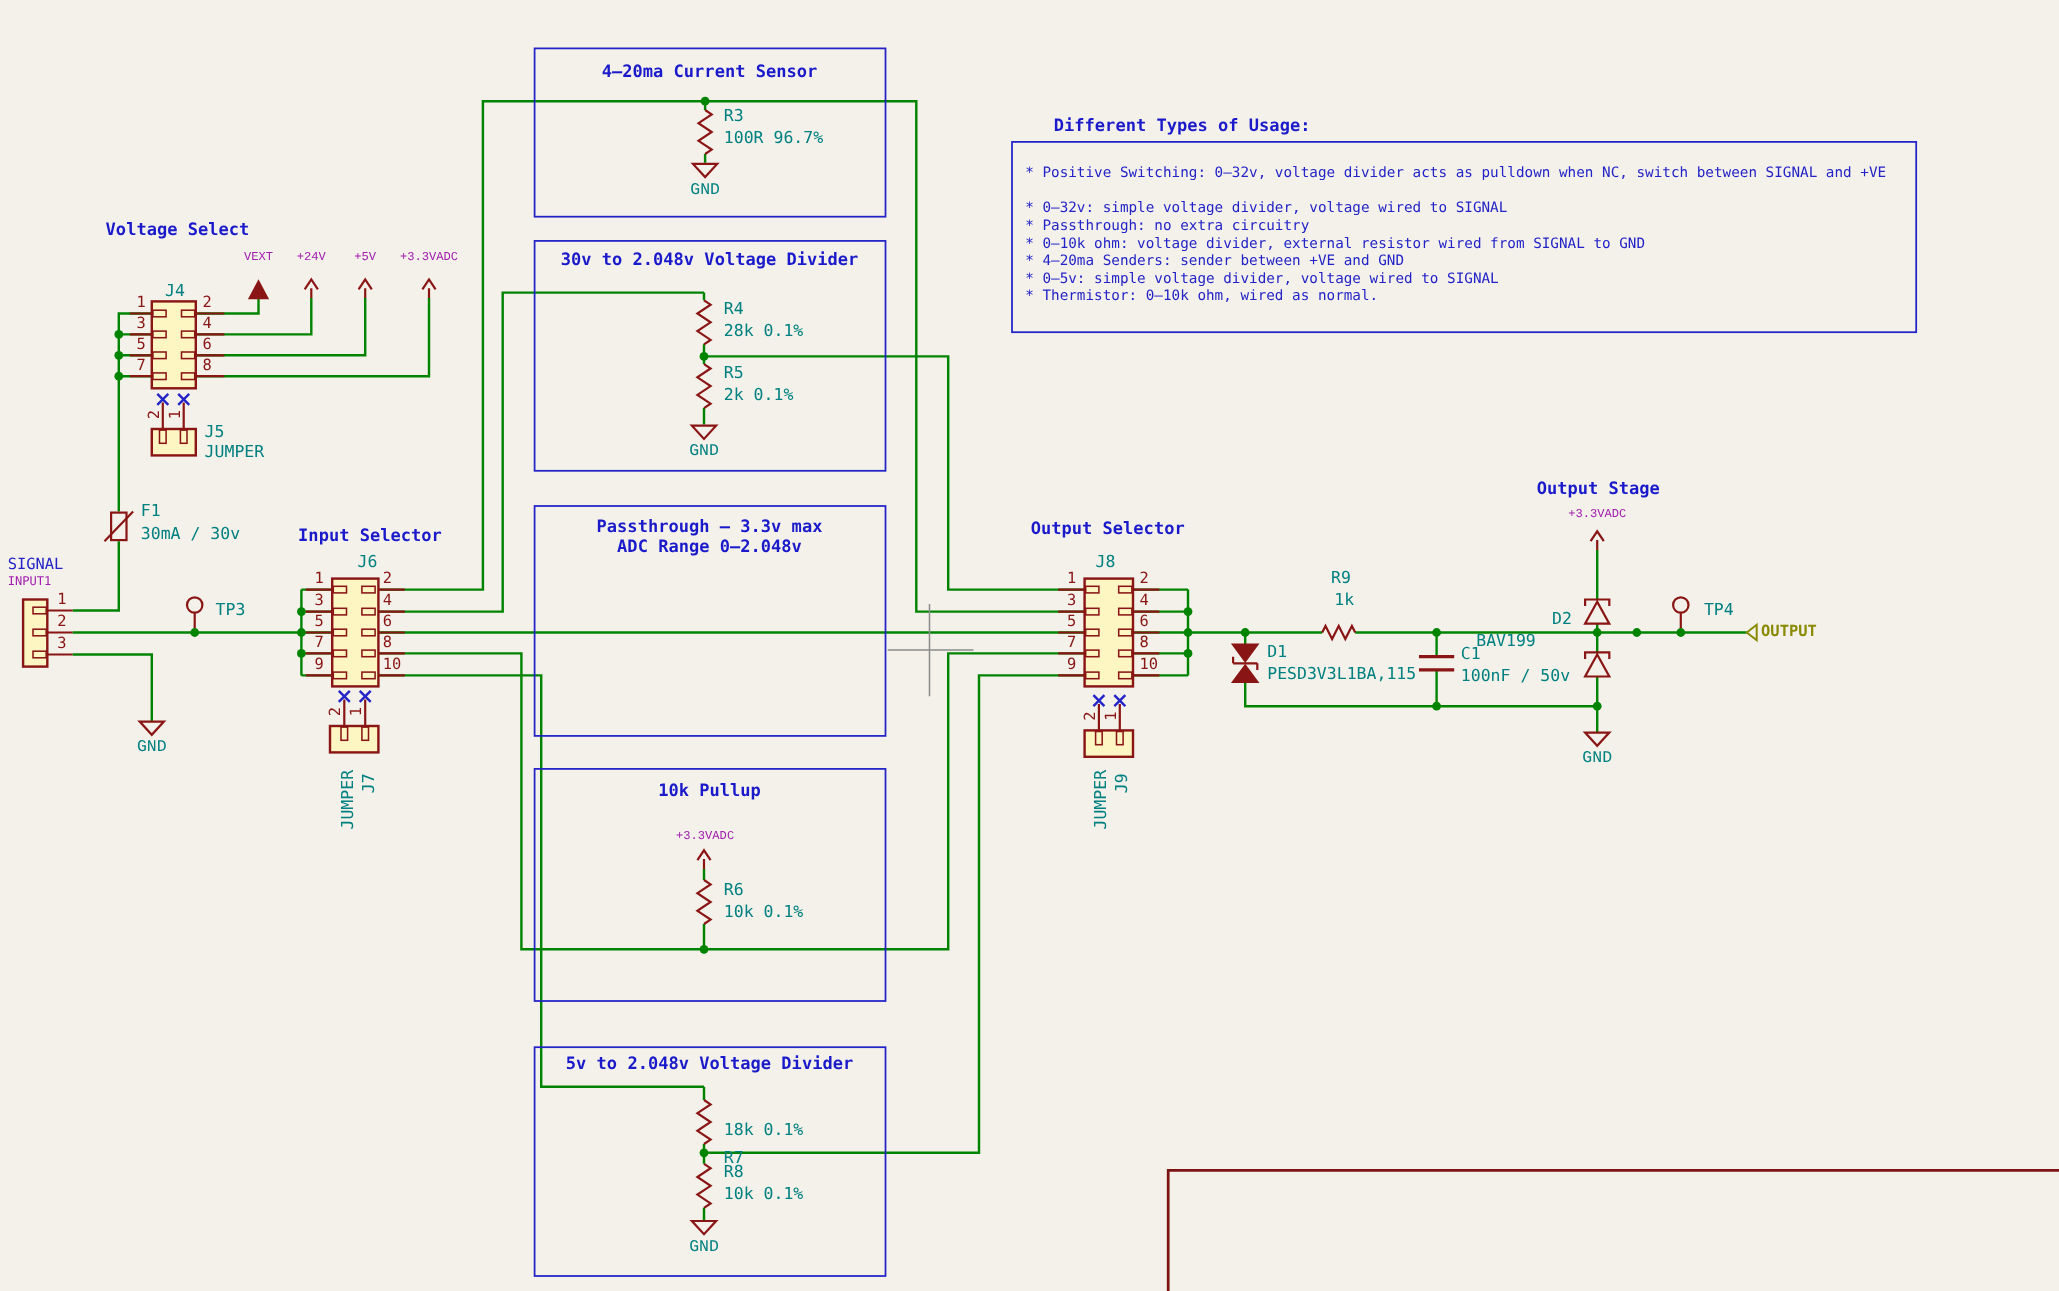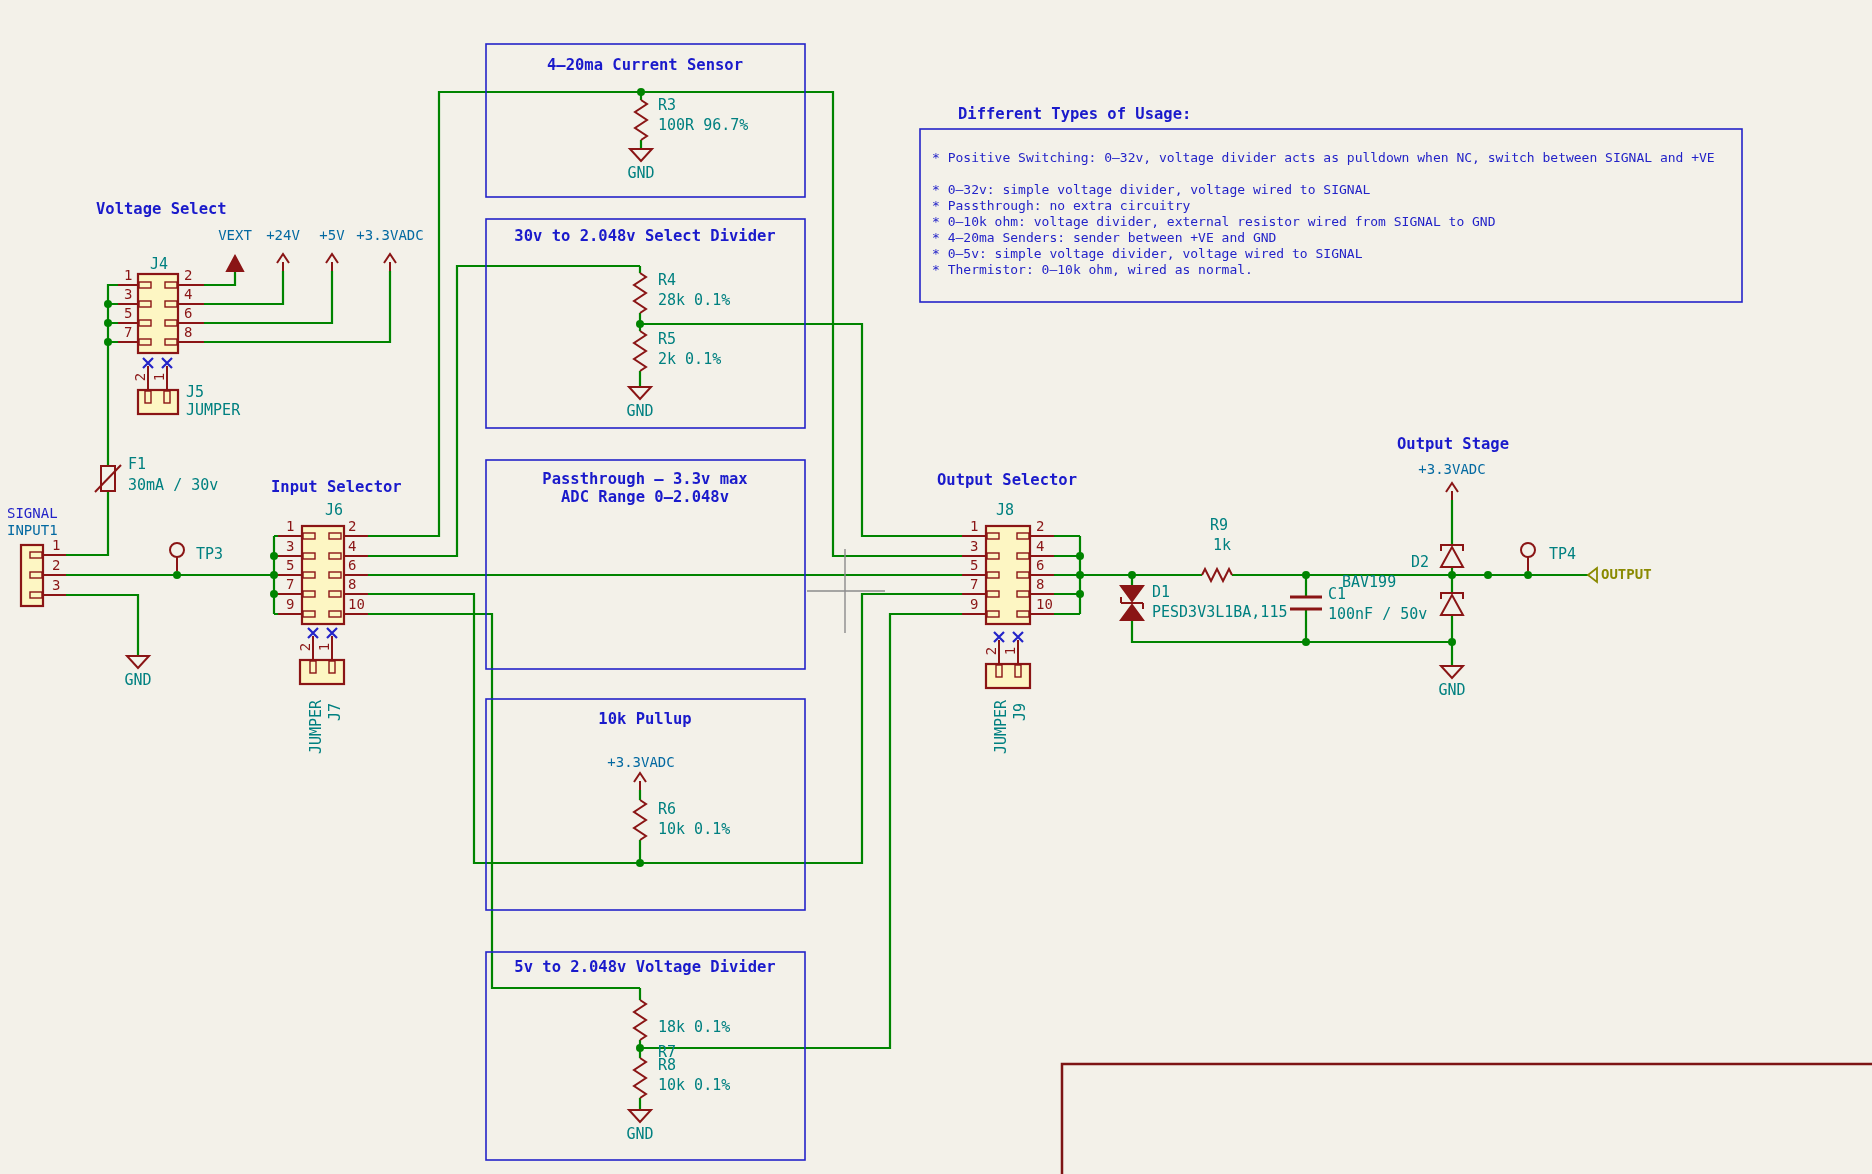--- a/index.html
+++ b/index.html
@@ -1,28 +1,28 @@
 <!DOCTYPE html>
 <html><head>
 <meta charset="utf-8">
 <style>
   html,body{margin:0;padding:0;}
   #canvas{position:relative;width:1872px;height:1174px;background:#F3F1E9;overflow:hidden;
           font-family:"DejaVu Sans Mono",monospace;}
   #schematic-svg{position:absolute;left:0;top:0;}
   .t{position:absolute;white-space:pre;line-height:1.1;}
   .teal{color:#008080;font-size:15px;}
-  .teal14{color:#0369a1;font-size:14px;}
+  .teal14{color:#a21caf;font-size:11px;}
   .title{color:#1A1ACB;font-weight:bold;font-size:15.5px;}
   .boxtitle{color:#1A1ACB;font-weight:bold;font-size:15.5px;transform:translateX(-50%);}
   .note{color:#2323C8;font-size:13px;}
   .blue14{color:#2323C8;font-size:14px;}
   .pin{color:#8A1515;font-size:14px;}
   .olive{color:#8A8A00;font-size:14px;font-weight:bold;}
-  .ctr{transform:translateX(-50%);}
+  .ctr{transform:translateX(-50%);font-family:Liberation Mono, monospace;}
   .rot{transform:translate(-50%,-50%) rotate(-90deg);transform-origin:center;}
 </style>
 </head>
 <body>
 
 <div id="canvas">
 
 <svg id="schematic-svg" width="1872" height="1174" viewBox="0 0 1872 1174">
 
   <g stroke="#008400" stroke-width="2.2" fill="none">
@@ -267,21 +267,21 @@
 <span class="t pin rot" style="left:306px;top:647px">2</span>
 <span class="t pin rot" style="left:325px;top:647px">1</span>
 <span class="t teal rot" style="left:316px;top:727px">JUMPER</span>
 <span class="t teal rot" style="left:335px;top:712px">J7</span>
 
 <span class="t boxtitle" style="left:645px;top:57px">4–20ma Current Sensor</span>
 <span class="t teal" style="left:658px;top:97px">R3</span>
 <span class="t teal" style="left:658px;top:117px">100R 96.7%</span>
 <span class="t teal ctr" style="left:641px;top:165px">GND</span>
 
-<span class="t boxtitle" style="left:645px;top:228px">30v to 2.048v Select Divider</span>
+<span class="t boxtitle" style="left:645px;top:228px">30v to 2.048v Voltage Divider</span>
 <span class="t teal" style="left:658px;top:272px">R4</span>
 <span class="t teal" style="left:658px;top:292px">28k 0.1%</span>
 <span class="t teal" style="left:658px;top:331px">R5</span>
 <span class="t teal" style="left:658px;top:351px">2k 0.1%</span>
 <span class="t teal ctr" style="left:640px;top:403px">GND</span>
 
 <span class="t boxtitle" style="left:645px;top:471px">Passthrough — 3.3v max</span>
 <span class="t boxtitle" style="left:645px;top:489px">ADC Range 0–2.048v</span>
 
 <span class="t boxtitle" style="left:645px;top:711px">10k Pullup</span>

